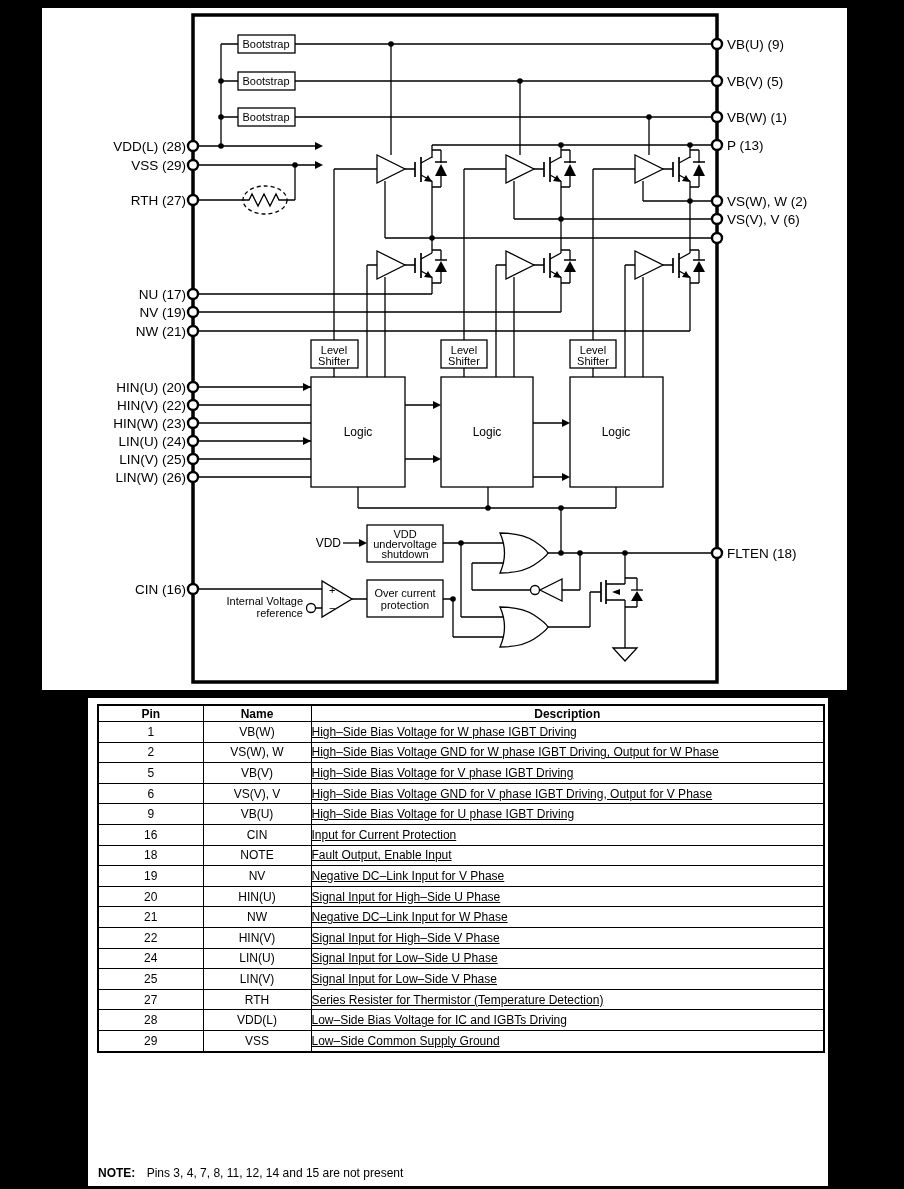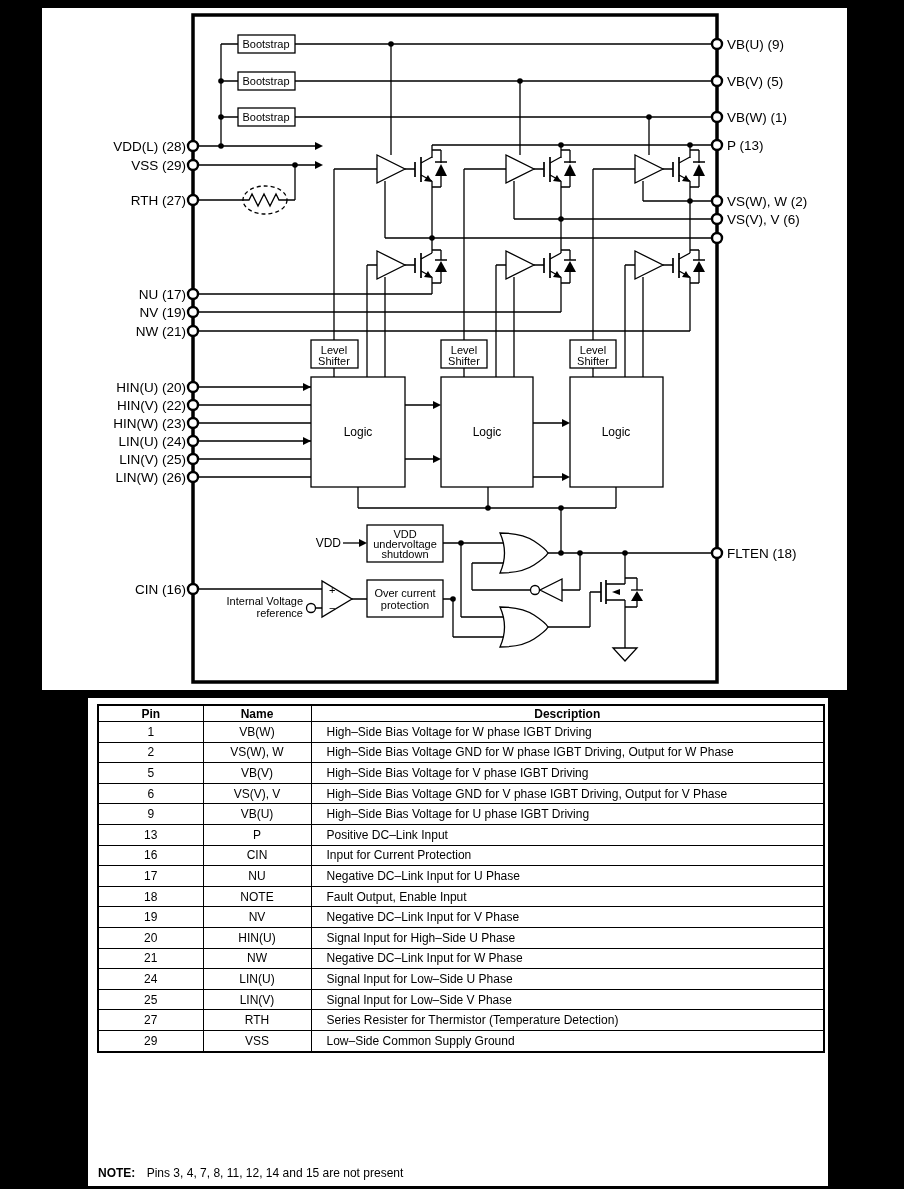--- a/index.html
+++ b/index.html
@@ -19,21 +19,21 @@
   .bar{stroke:#000;stroke-width:1.7;fill:none;}
 
   #table-wrap{position:absolute;left:88px;top:698px;width:740px;height:488px;background:#fff;}
   #pin-table{position:absolute;left:9px;top:6px;width:726px;border-collapse:collapse;
              font-size:12px;table-layout:fixed;}
   #pin-table th,#pin-table td{border:1.5px solid #000;overflow:hidden;white-space:nowrap;}
   #pin-table{border:2.5px solid #000;}
   #pin-table th{height:15px;font-weight:bold;text-align:center;padding:0;}
   #pin-table td{height:19.6px;padding:0;}
   #pin-table td.c{text-align:center;}
-  #pin-table td.d{text-align:left;padding-left:15px;}
+  #pin-table td.d{text-align:left;padding-left:0;text-decoration:underline;}
   #note-line{position:absolute;left:10px;top:468px;font-size:12px;}
   #note-line .nlab{display:inline-block;font-weight:bold;}
   #note-line .ntxt{display:inline-block;margin-left:8px;text-align:right;}
 </style>
 </head>
 <body>
 
 <div id="page">
 
 <svg id="diagram-svg" width="904" height="1189" viewBox="0 0 904 1189">
@@ -331,37 +331,27 @@
     <td class="d">High–Side Bias Voltage GND for V phase IGBT Driving, Output for V Phase</td>
   </tr>
 
   <tr>
     <td class="c">9</td>
     <td class="c">VB(U)</td>
     <td class="d">High–Side Bias Voltage for U phase IGBT Driving</td>
   </tr>
 
 
-  <tr>
-    <td class="c">13</td>
-    <td class="c">P</td>
-    <td class="d">Positive DC–Link Input</td>
-  </tr>
 
   <tr>
     <td class="c">16</td>
     <td class="c">CIN</td>
     <td class="d">Input for Current Protection</td>
   </tr>
 
-  <tr>
-    <td class="c">17</td>
-    <td class="c">NU</td>
-    <td class="d">Negative DC–Link Input for U Phase</td>
-  </tr>
 
   <tr>
     <td class="c">18</td>
     <td class="c">NOTE</td>
     <td class="d">Fault Output, Enable Input</td>
   </tr>
 
   <tr>
     <td class="c">19</td>
     <td class="c">NV</td>
@@ -373,20 +363,25 @@
     <td class="c">HIN(U)</td>
     <td class="d">Signal Input for High–Side U Phase</td>
   </tr>
 
   <tr>
     <td class="c">21</td>
     <td class="c">NW</td>
     <td class="d">Negative DC–Link Input for W Phase</td>
   </tr>
 
+  <tr>
+    <td class="c">22</td>
+    <td class="c">HIN(V)</td>
+    <td class="d">Signal Input for High–Side V Phase</td>
+  </tr>
 
 
   <tr>
     <td class="c">24</td>
     <td class="c">LIN(U)</td>
     <td class="d">Signal Input for Low–Side U Phase</td>
   </tr>
 
   <tr>
     <td class="c">25</td>
@@ -394,20 +389,25 @@
     <td class="d">Signal Input for Low–Side V Phase</td>
   </tr>
 
 
   <tr>
     <td class="c">27</td>
     <td class="c">RTH</td>
     <td class="d">Series Resister for Thermistor (Temperature Detection)</td>
   </tr>
 
+  <tr>
+    <td class="c">28</td>
+    <td class="c">VDD(L)</td>
+    <td class="d">Low–Side Bias Voltage for IC and IGBTs Driving</td>
+  </tr>
 
   <tr>
     <td class="c">29</td>
     <td class="c">VSS</td>
     <td class="d">Low–Side Common Supply Ground</td>
   </tr>
 </tbody>
   </table>
   <div id="note-line">
     <span class="nlab">NOTE:</span>

